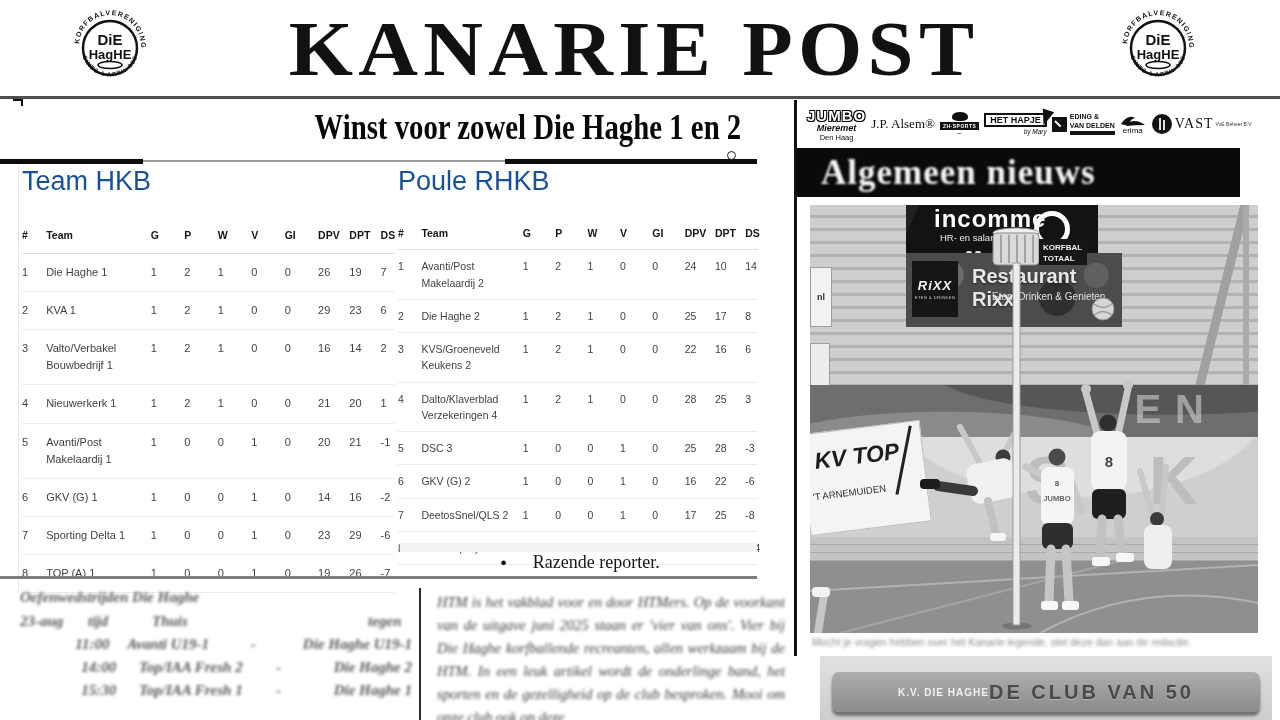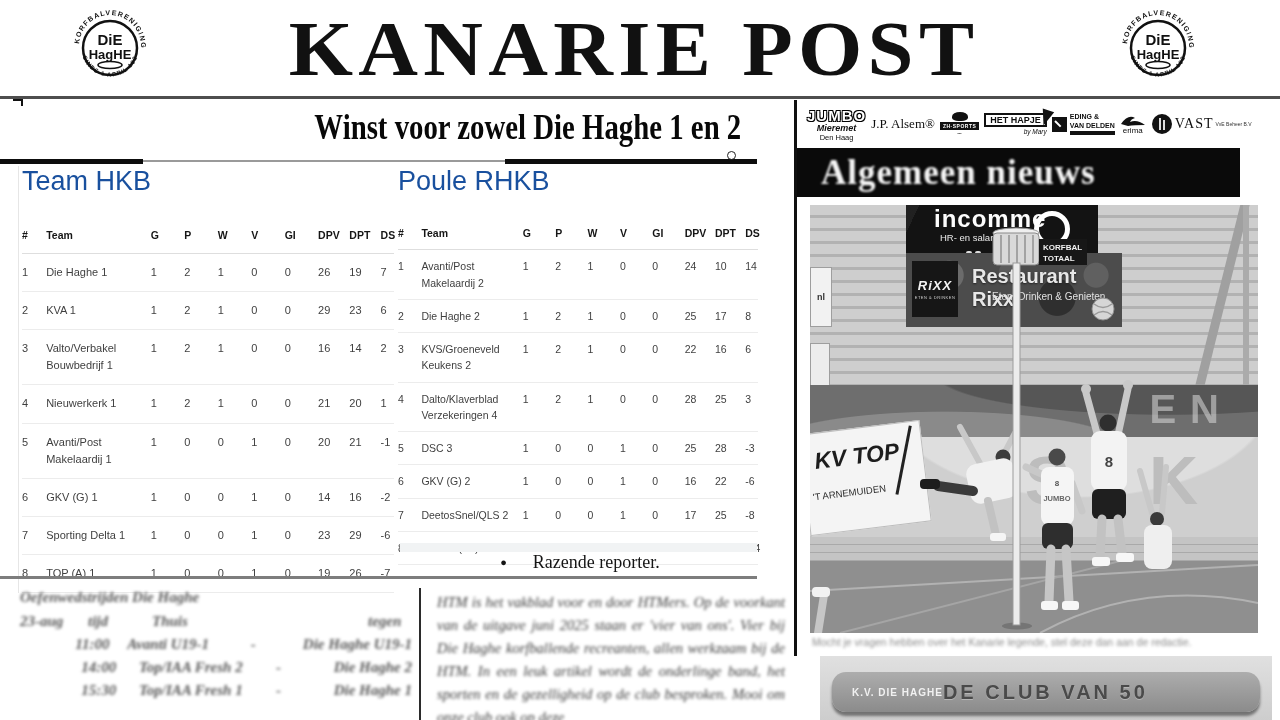--- a/index.html
+++ b/index.html
@@ -130,44 +130,44 @@
         radial-gradient(circle at 88% 30%,#606060 0 12px,transparent 13px);}
   .rixx-logo{position:absolute;left:6px;top:8px;width:46px;height:56px;background:#161616;color:#f3f3f3;
       display:flex;flex-direction:column;align-items:center;justify-content:center;}
   .rixx-logo .rl1{font-weight:800;font-style:italic;font-size:13px;letter-spacing:1px;}
   .rixx-logo .rl2{font-size:4px;letter-spacing:.5px;margin-top:2px;color:#cfcfcf;}
   .rixx-title{position:absolute;left:66px;top:12px;font-size:20px;font-weight:700;color:#e8e8e8;text-shadow:0 1px 2px #222;}
   .rixx-sub{position:absolute;left:86px;top:38px;font-size:10px;color:#e0e0e0;}
   .ph-darkstrip{position:absolute;left:0;top:180px;width:448px;height:52px;background:#6e6e6e;
       background-image:radial-gradient(ellipse at 30% 120%,#8a8a8a 0 40%,transparent 41%),
         radial-gradient(ellipse at 80% -20%,#565656 0 45%,transparent 46%);}
-  .ph-bigtop{position:absolute;right:25px;top:2px;font-weight:800;font-size:40px;color:#d9d9d9;opacity:.55;letter-spacing:14px;}
+  .ph-bigtop{position:absolute;right:40px;top:2px;font-weight:800;font-size:40px;color:#d9d9d9;opacity:.55;letter-spacing:14px;}
   .ph-curtain{position:absolute;left:0;top:232px;width:448px;height:100px;background:#cfcfcf;
       background-image:linear-gradient(90deg,rgba(0,0,0,.05) 0 2px,transparent 2px 60px),
         radial-gradient(ellipse at 60% -40%,#dedede 0 50%,transparent 51%);}
   .ph-bigbot{position:absolute;right:30px;top:4px;font-weight:800;font-size:68px;color:#bdbdbd;letter-spacing:30px;}
   .ph-kvtop{position:absolute;left:-6px;top:222px;width:120px;height:100px;background:#f4f4f4;
       transform:rotate(-7deg);border:1px solid #bdbdbd;overflow:hidden;}
   .ph-kvtop .kv1{font-weight:800;font-style:italic;font-size:23px;color:#1d1d1d;margin:14px 0 0 12px;white-space:nowrap;}
   .ph-kvtop .kv-slash{position:absolute;right:18px;top:2px;width:3px;height:70px;background:#222;transform:rotate(18deg);}
   .ph-kvtop .kv2{font-size:9.5px;color:#2c2c2c;margin:16px 0 0 6px;white-space:nowrap;}
   .ph-bricks{position:absolute;left:0;top:332px;width:448px;height:24px;
       background:repeating-linear-gradient(180deg,#c4c4c4 0 7px,#a9a9a9 7px 8px),
         repeating-linear-gradient(90deg,#c4c4c4 0 14px,#a9a9a9 14px 15px);}
   .ph-floor{position:absolute;left:0;top:356px;width:448px;height:72px;background:#8f8f8f;}
 
   .ph-players{position:absolute;left:0;top:0;width:448px;height:428px;}
 
   .caption{position:absolute;left:812px;top:636px;width:446px;font-size:10.5px;color:#8c8c8c;
       filter:blur(1.8px);white-space:nowrap;overflow:hidden;}
   .plaque{position:absolute;left:820px;top:656px;width:452px;height:64px;
       background:linear-gradient(180deg,#e0e0e0,#cdcdcd);filter:blur(.6px);}
-  .plaque-bar{position:absolute;left:12px;right:12px;top:16px;height:40px;border-radius:14px;
+  .plaque-bar{position:absolute;left:12px;right:12px;top:16px;height:40px;border-radius:7px;
       background:linear-gradient(180deg,#adadad,#8b8b8b);box-shadow:0 4px 3px rgba(0,0,0,.45);
-      display:flex;align-items:center;justify-content:flex-start;padding:0 20px;}
+      display:flex;align-items:center;justify-content:center;padding:0 20px;}
   .plaque-left{font-size:10px;font-weight:700;color:#f1f1f1;letter-spacing:1px;}
   .plaque-right{font-size:20px;font-weight:700;color:#4a4a4a;letter-spacing:3px;text-shadow:0 1px 0 #b5b5b5;}
 </style>
 </head>
 <body>
 
 <div class="page">
 
   <div class="masthead">
     <div class="mast-logo l">

